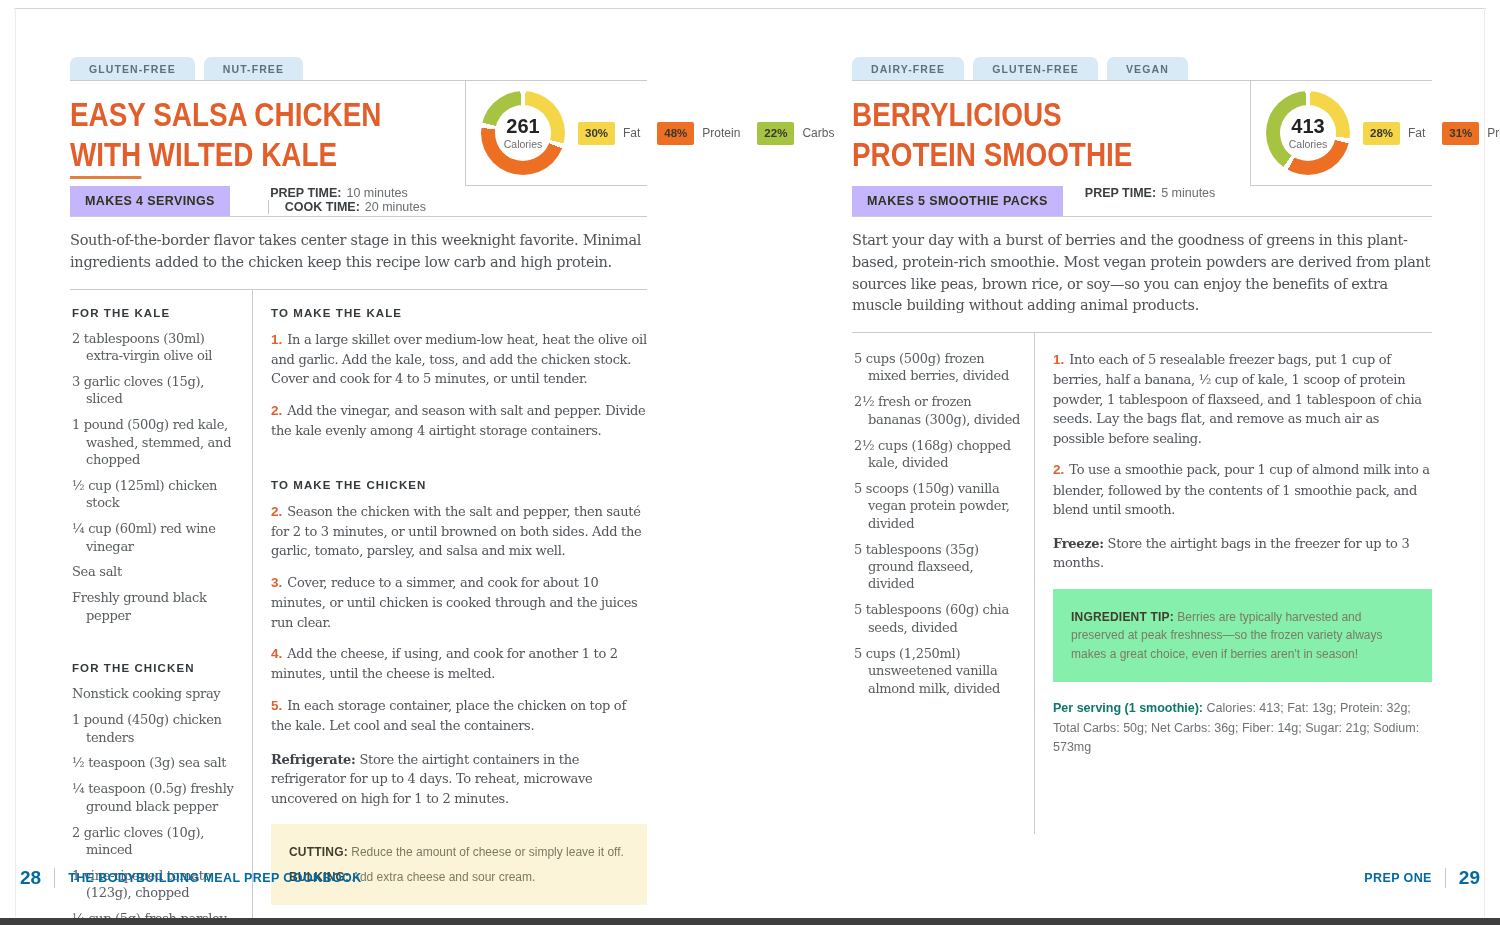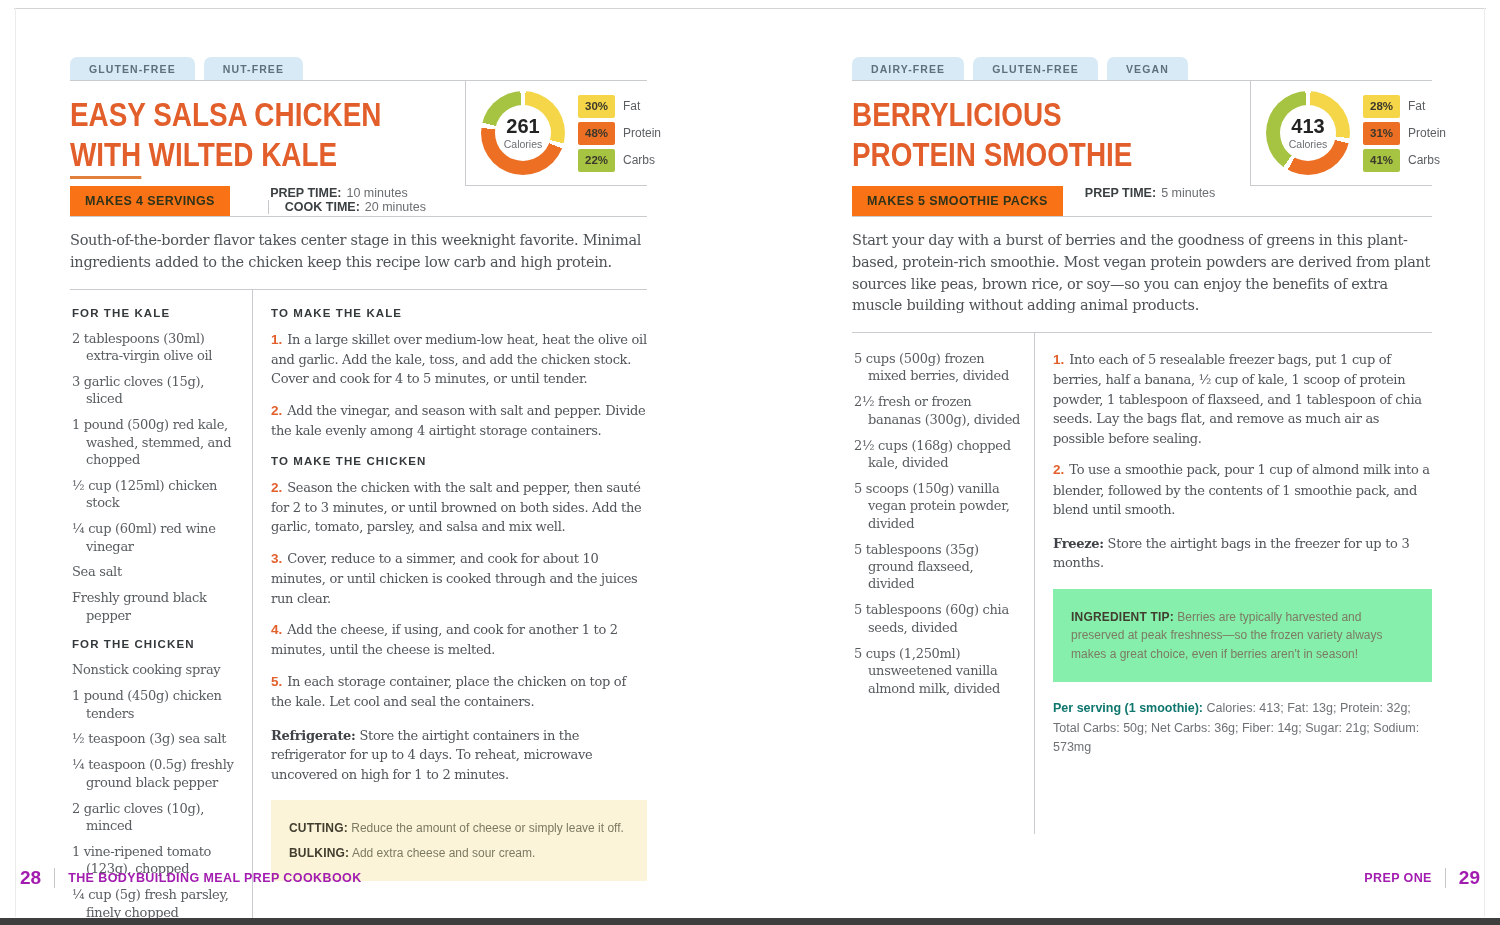--- a/index.html
+++ b/index.html
@@ -40,50 +40,50 @@
   .title .rest{margin-left:9px;}
   .title .u:empty + .rest{margin-left:0;}
 
   .nutri{width:182px;border-left:1px solid #C9CCCE;border-bottom:1px solid #C9CCCE;
     display:flex;align-items:center;gap:13px;padding:10px 0 10px 15px;box-sizing:border-box;}
   .donut{width:84px;height:84px;border-radius:50%;position:relative;flex:0 0 auto;}
   .hole{position:absolute;left:14px;top:14px;width:56px;height:56px;border-radius:50%;background:#fff;
     display:flex;flex-direction:column;align-items:center;justify-content:center;}
   .cal{font-family:"Liberation Sans",sans-serif;font-weight:bold;font-size:20px;color:#232323;line-height:1;}
   .cal-label{font-family:"Liberation Sans",sans-serif;font-size:10.5px;color:#6B6F72;margin-top:2px;}
-  .legend{display:flex;flex-direction:column;gap:4px;}
+  .legend{display:flex;flex-direction:row;gap:17px;}
   .lrow{display:flex;align-items:center;}
   .chip{width:37px;height:23px;border-radius:2px;display:flex;align-items:center;justify-content:center;
     font-family:"Liberation Sans",sans-serif;font-weight:bold;font-size:11.5px;color:#3B382B;flex:0 0 auto;}
   .llabel{margin-left:8px;font-family:"Liberation Sans",sans-serif;font-size:12px;color:#5B5F62;}
 
   
   .badge-row{display:flex;align-items:stretch;border-bottom:1px solid #C9CCCE;}
   .badge{
-    background:#f97316;color:#2E331A;font-family:"Liberation Sans",sans-serif;
+    background:#c4b5fd;color:#2E331A;font-family:"Liberation Sans",sans-serif;
     font-weight:bold;font-size:12.5px;letter-spacing:.4px;
     padding:8px 15px;white-space:nowrap;
   }
   .meta{display:flex;align-items:center;margin-left:22px;font-family:"Liberation Sans",sans-serif;font-size:12.5px;flex-direction:column;}
   .meta-item{display:flex;align-items:center;white-space:nowrap;}
   .meta-item + .meta-item{border-left:1px solid #C6C9CB;padding-left:16px;margin-left:16px;}
   .meta-label{color:#3A3F42;font-weight:bold;margin-right:5px;}
   .meta-value{color:#6A6E71;}
 
   .intro{margin:13px 0 15px;font-size:14.5px;letter-spacing:-0.3px;line-height:1.5;color:#4E5357;}
 
   
   .cols{display:flex;border-top:1px solid #C9CCCE;min-height:541px;}
   .page-right .cols{min-height:501px;}
   .col-ing{width:182px;box-sizing:border-box;padding:17px 12px 0 2px;flex:0 0 auto;}
   .col-steps{flex:1;border-left:1px solid #C9CCCE;padding:17px 0 0 18px;}
 
   .sec-h{font-family:"Liberation Sans",sans-serif;font-size:11.5px;font-weight:bold;
     letter-spacing:1.1px;color:#33383B;margin:0 0 11px;}
-  .sec-h.g2{margin-top:14px;}
+  .sec-h.g2{margin-top:38px;}
 
   ul.ing-list{list-style:none;margin:0;padding:0;}
   li.ing{font-size:13px;letter-spacing:-0.3px;line-height:1.34;color:#585D60;
     margin-bottom:8.5px;padding-left:14px;text-indent:-14px;}
 
   .step{margin:0 0 12px;font-size:13px;letter-spacing:-0.3px;line-height:1.5;color:#50555A;}
   .step-num{color:#E2602C;font-weight:bold;font-family:"Liberation Sans",sans-serif;
     font-size:13.5px;margin-right:5px;letter-spacing:0;}
   .storage{margin-top:14px;}
   .storage-label{color:#3F4347;}
@@ -92,21 +92,21 @@
   .tip-yellow{background:#FBF4D8;}
   .tip-green{background:#86efac;}
   .tip-row{margin:6px 0;font-family:"Liberation Sans",sans-serif;font-size:12px;line-height:1.55;color:#7C7A63;}
   .tip-label{color:#413D2F;letter-spacing:.2px;}
 
   .perserv{margin:2px 0 0;font-family:"Liberation Sans",sans-serif;font-size:12.5px;line-height:1.55;color:#6E7275;}
   .perserv b{color:#0f766e;text-align:center;}
 
   
   .footer{position:absolute;bottom:36px;display:flex;align-items:center;gap:13px;
-    font-family:"Liberation Sans",sans-serif;color:#a21caf;}
+    font-family:"Liberation Sans",sans-serif;color:#0369a1;}
   .footer-l{left:20px;} .footer-r{right:20px;}
   .pgnum{font-size:19px;font-weight:bold;}
   .fsep{width:1px;height:20px;background:#C6C8CA;}
   .ftitle{font-size:12.5px;font-weight:bold;letter-spacing:.4px;}
 </style>
 </head>
 <body>
 
 <div class="spread">
   <div class="top-edge"></div>

